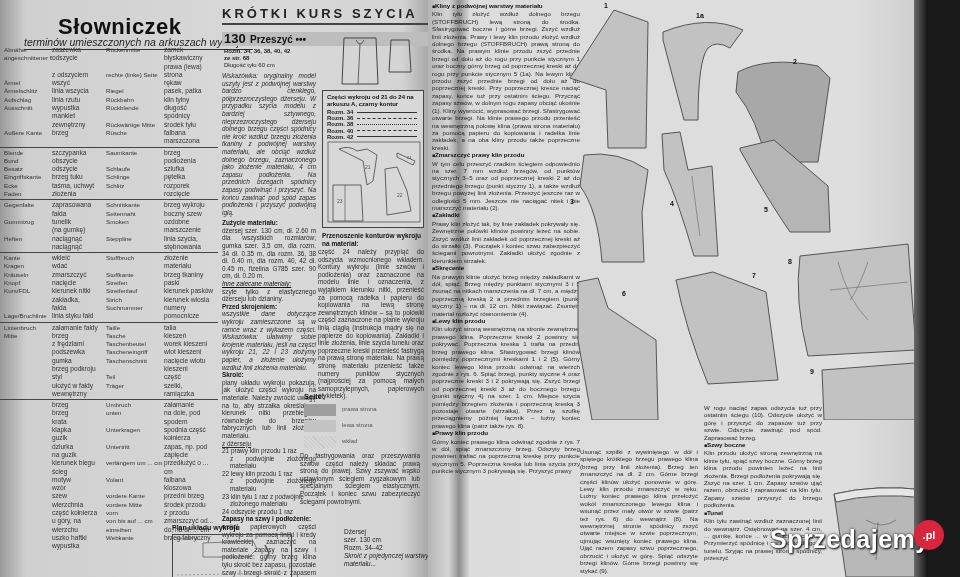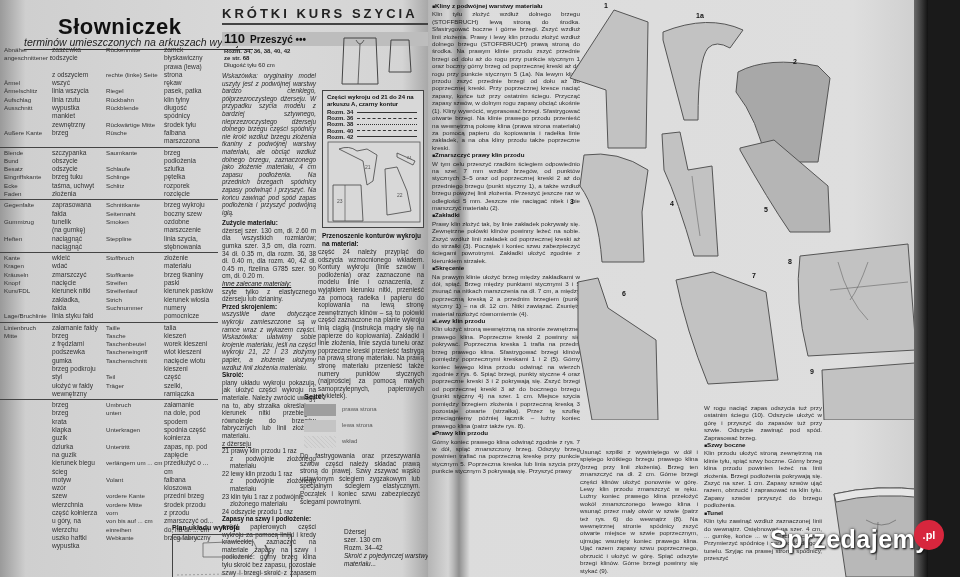--- a/index.html
+++ b/index.html
@@ -431,21 +431,21 @@
             <span class="gl-pl">wypustka</span>
             <span class="gl-de2" style="font-size: 6.2px;"></span>
             <span class="gl-pl2"></span>
           </div>
         </div>
     </div>
 
     <div class="course">
       <div class="course-header">KRÓTKI KURS SZYCIA</div>
       <div class="model-bar"></div>
-      <div class="model-no">110</div>
+      <div class="model-no">130</div>
       <div class="model-name"><span>Przeszyć</span> <span>•••</span></div>
       <div class="model-meta">
         <div><b>Rozm. 34, 36, 38, 40, 42</b></div>
         <div><b>ze str. 68</b></div>
         <div>Długość tyłu 60 cm</div>
       </div>
 
       <svg class="skirt-sketch" viewBox="0 0 40 50" style="border:none">
           <path d="M4 2 L36 2 L38 48 L2 48 Z" fill="none" stroke="#444" stroke-width="1"></path>
           <path d="M16 4 Q20 12 24 4 M20 8 L18 48" fill="none" stroke="#444" stroke-width=".8"></path>

